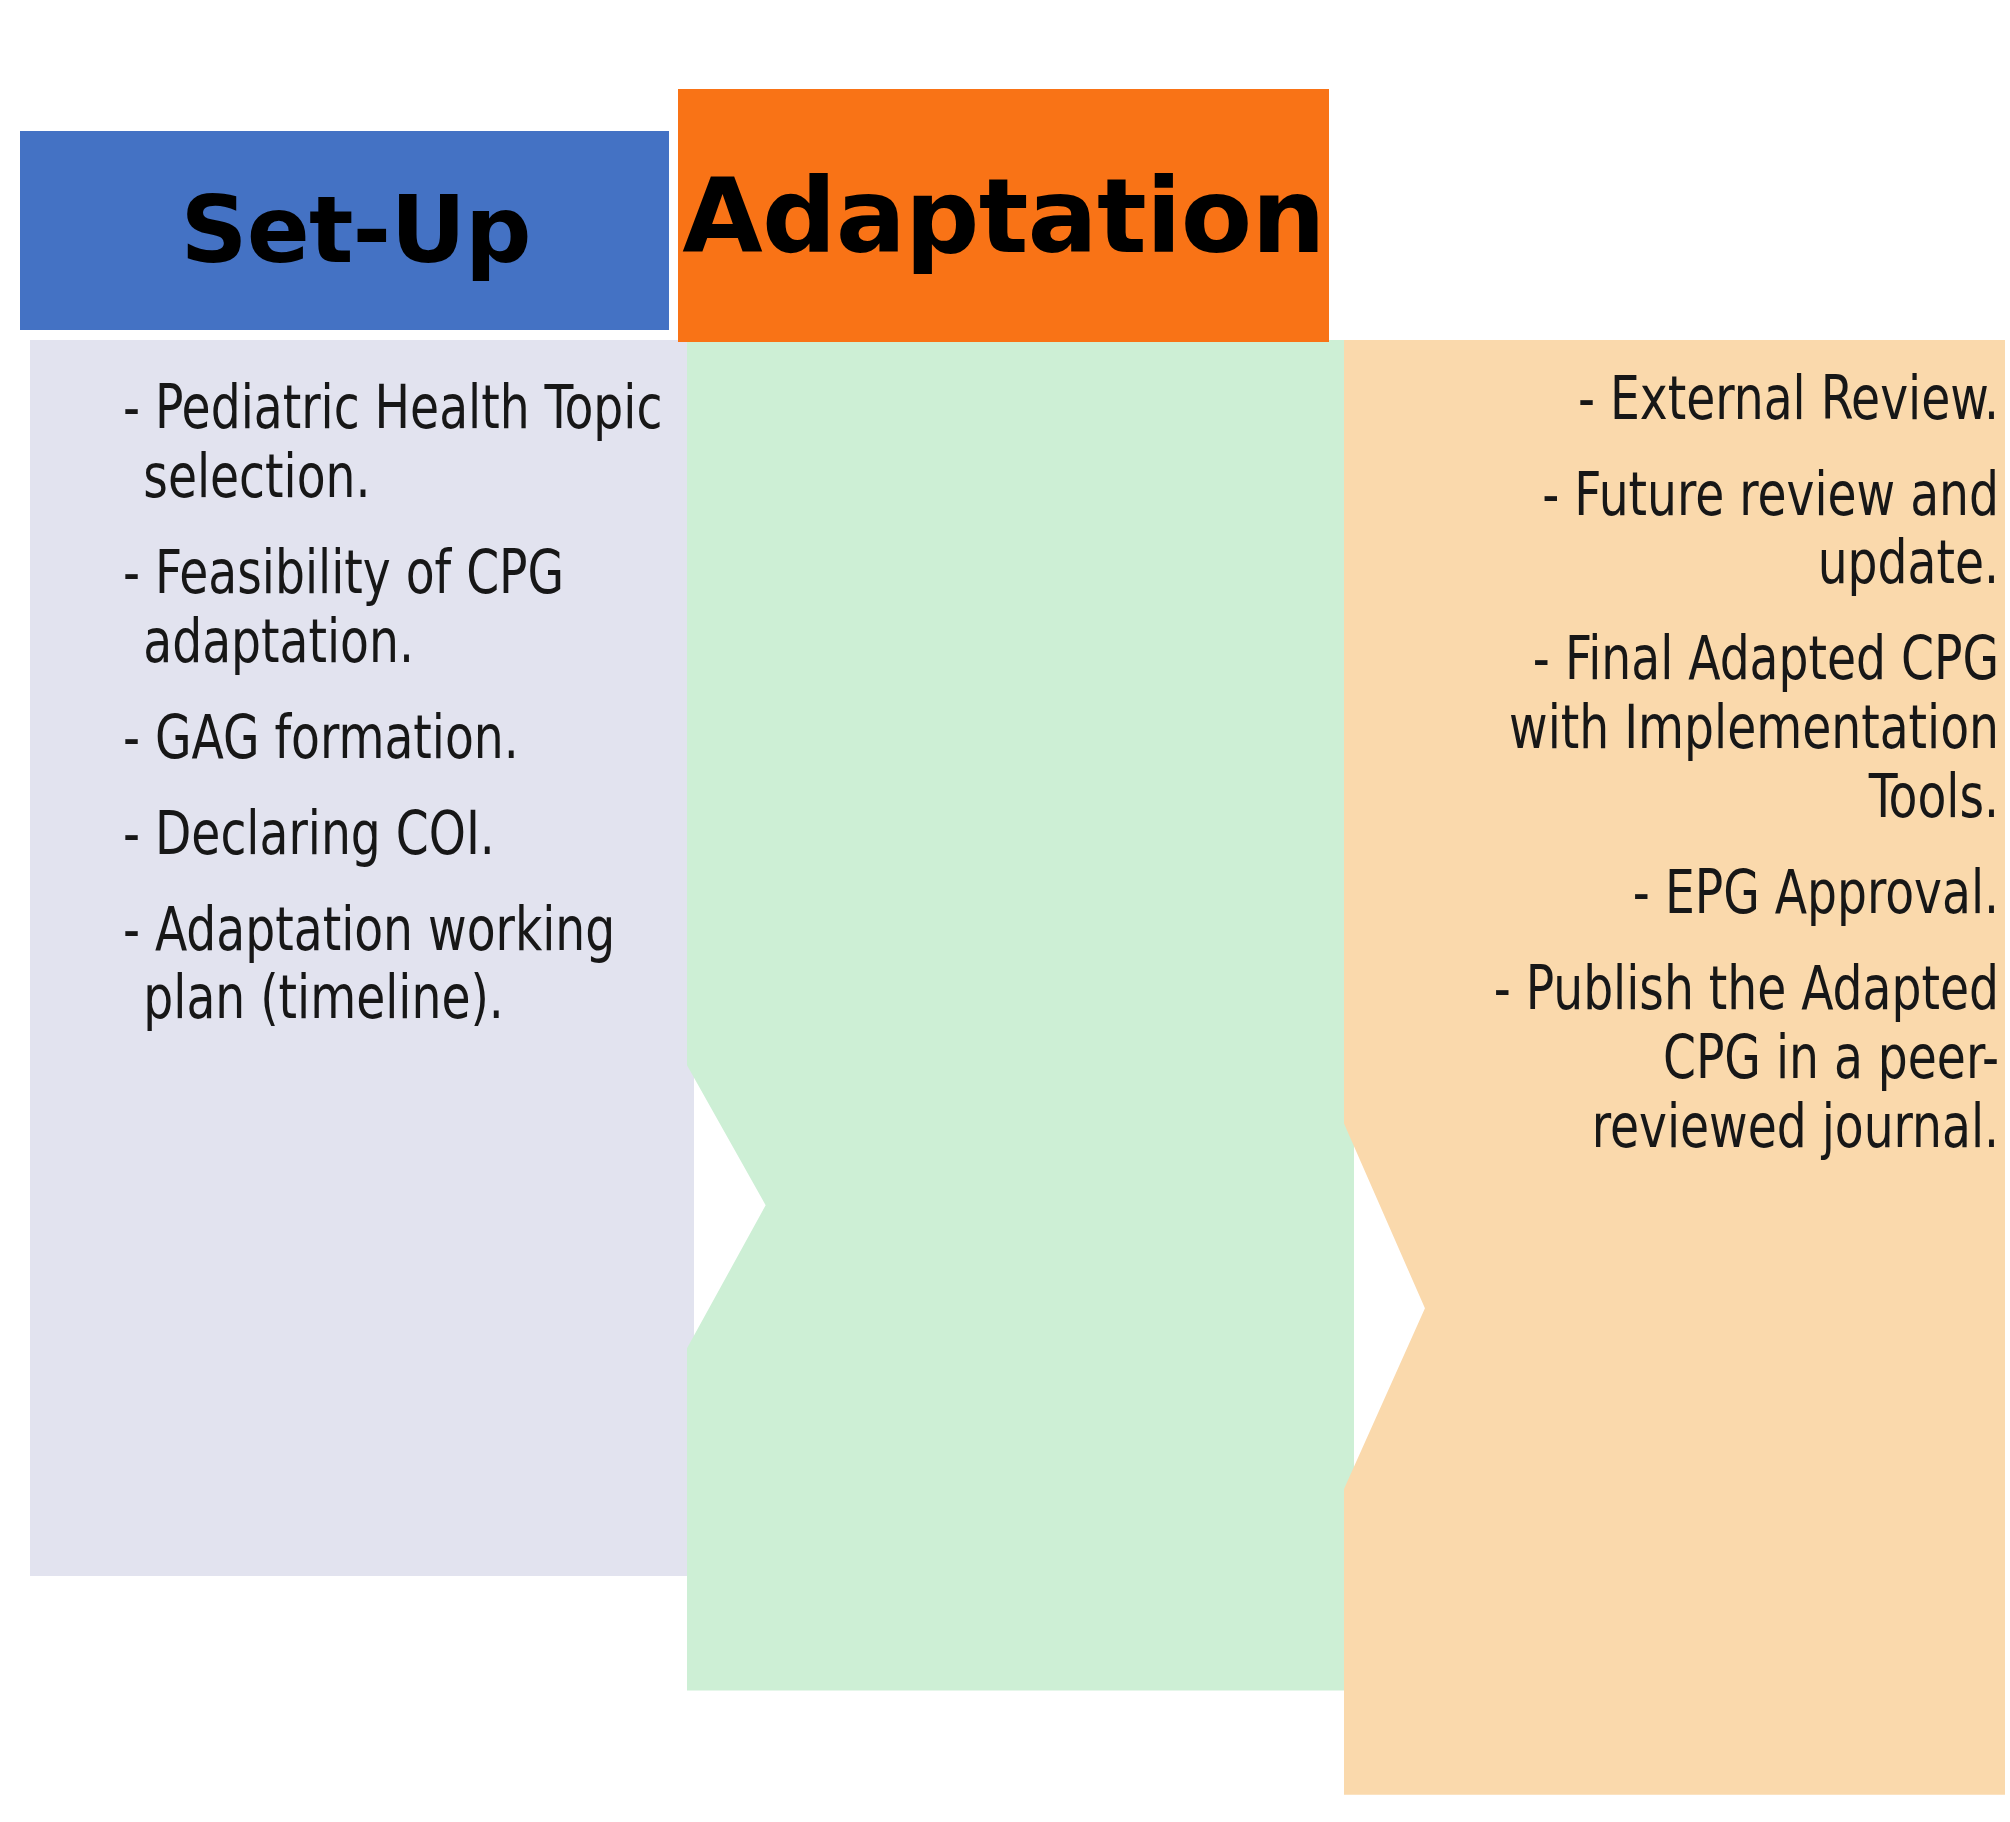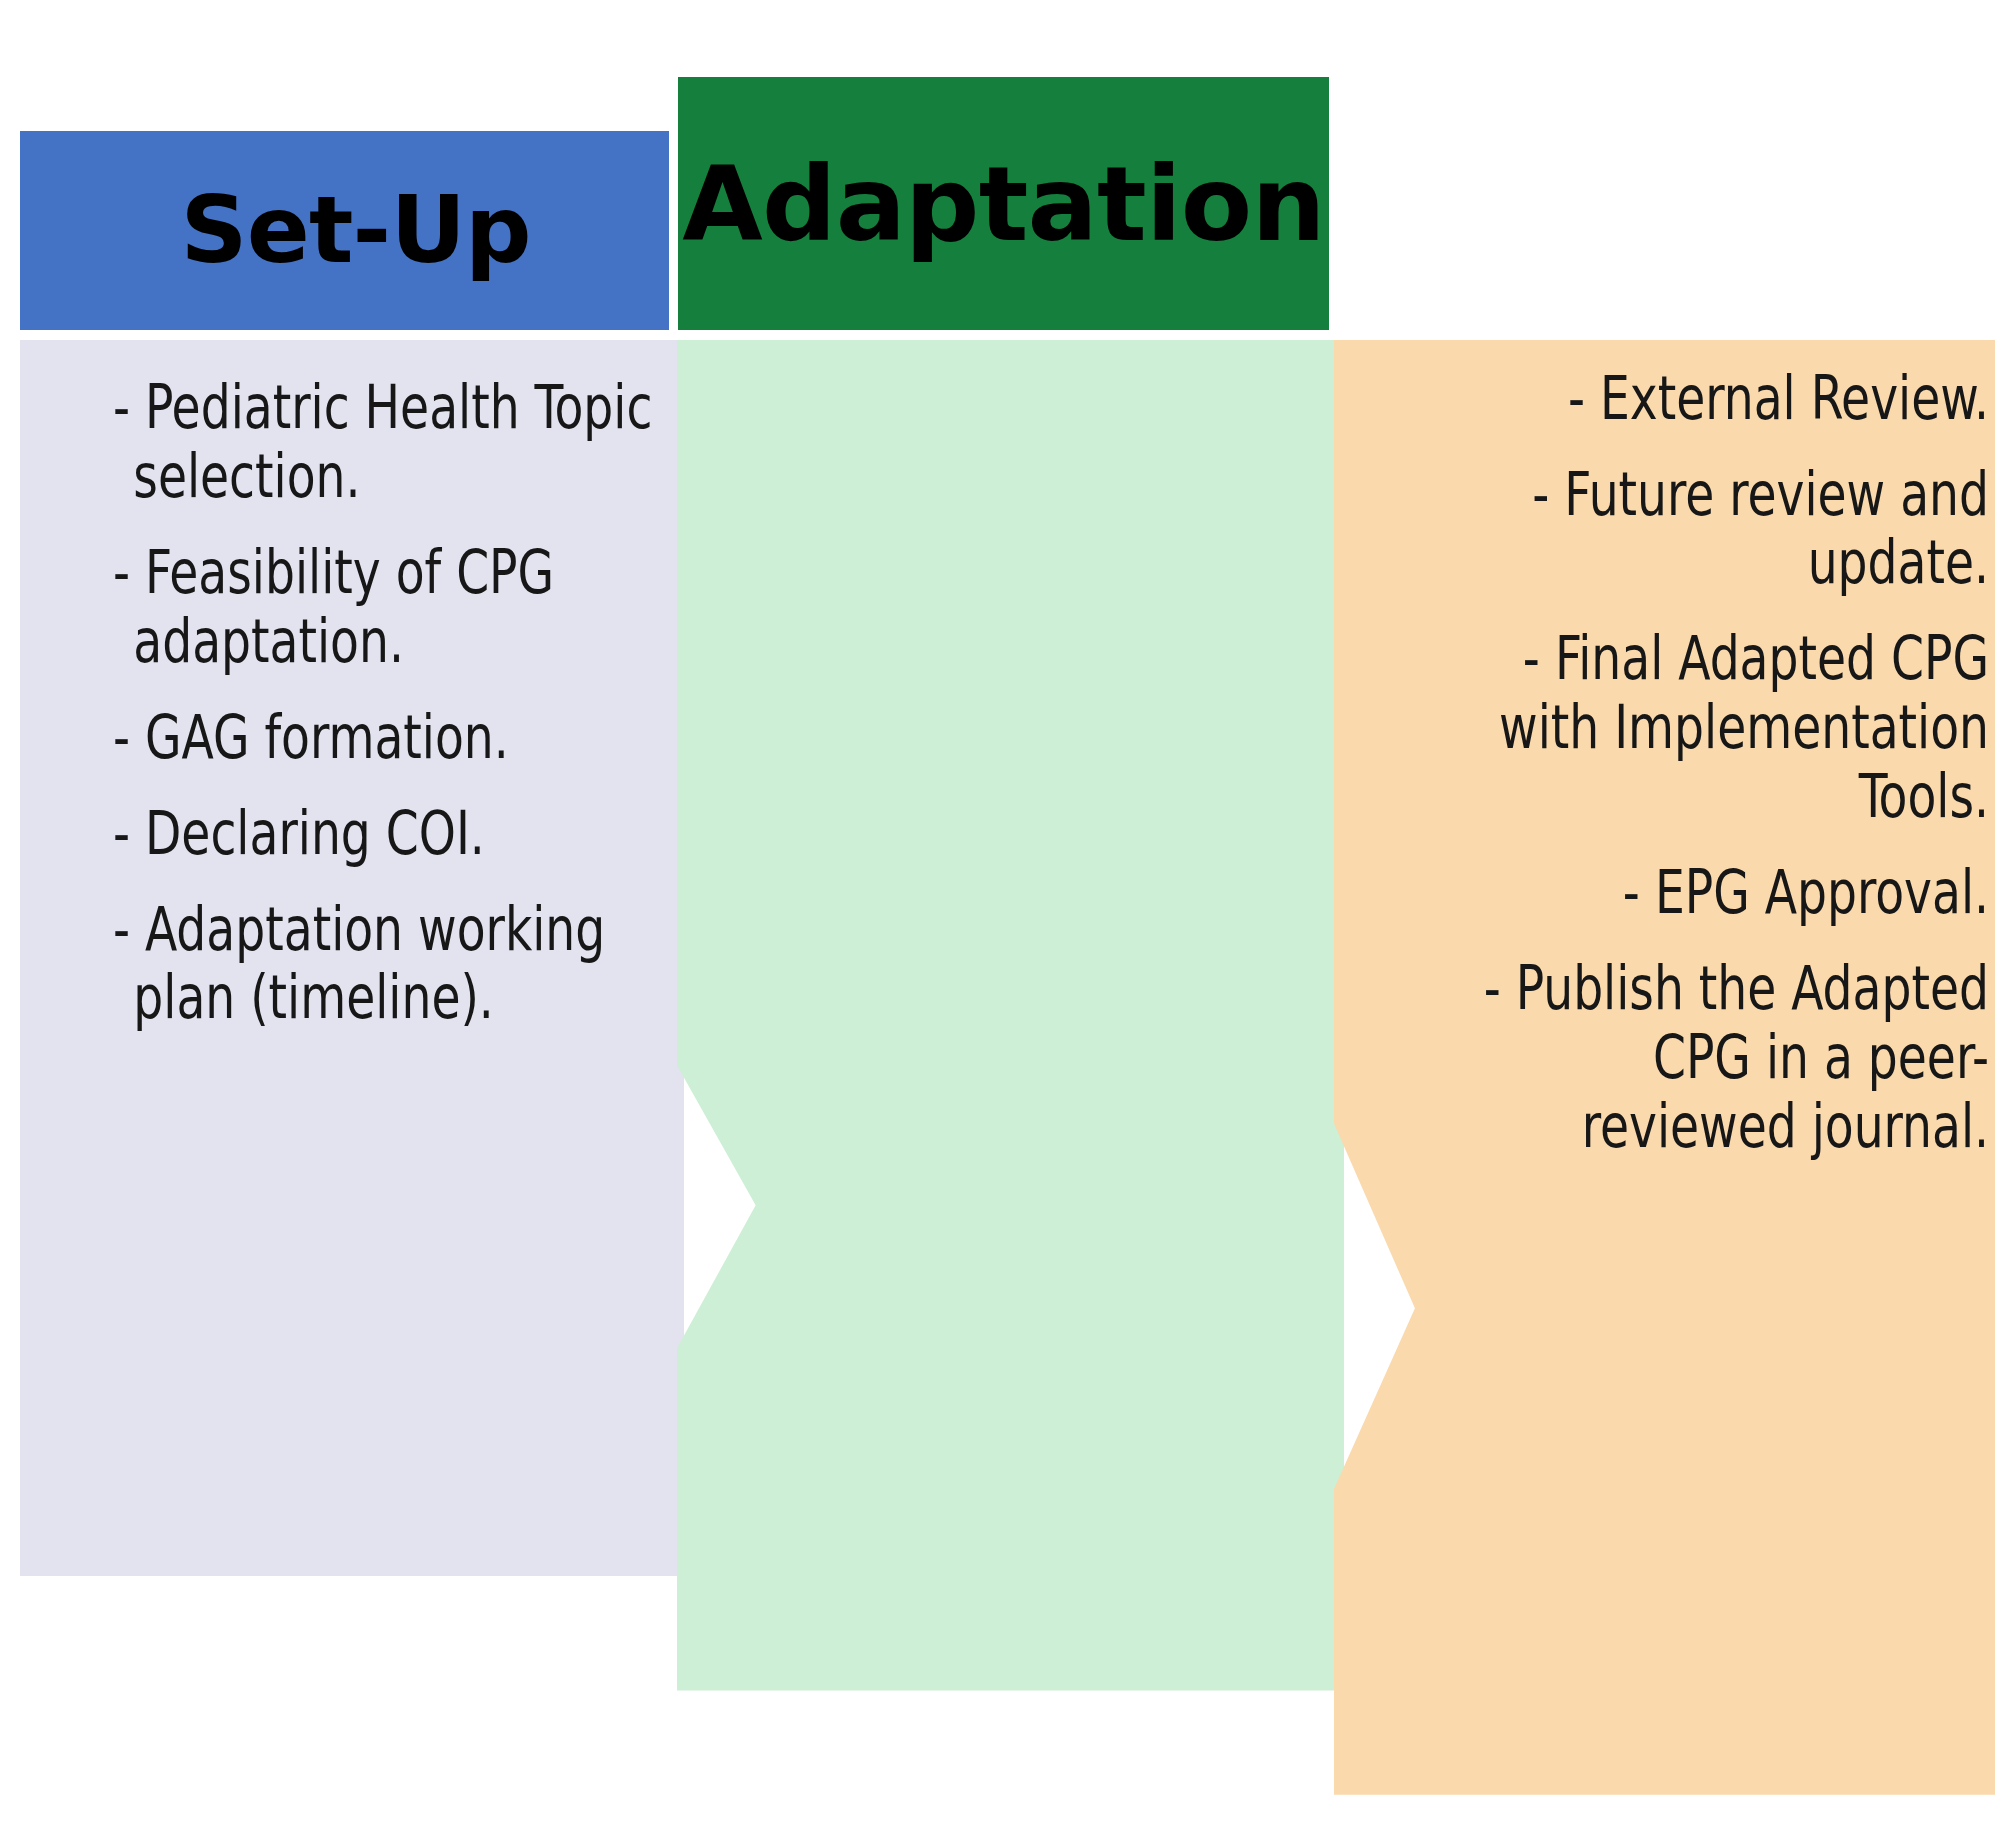--- a/index.html
+++ b/index.html
@@ -16,20 +16,21 @@
     width: 2011px;
     height: 1822px;
     background: #ffffff;
     overflow: hidden;
   }
 
   
   .col-body {
     position: absolute;
     box-sizing: border-box;
+    margin-left: 10px;
   }
   .col-body .body-inner {
     position: absolute;
     top: 0; left: 0; right: 0; bottom: 0;
   }
 
   
   .col-header {
     position: absolute;
     display: flex;
@@ -123,21 +124,21 @@
   <div class="col-header" id="col1-header" style="background: rgb(68, 114, 196);">
     <span class="header-label">Set-Up</span>
   </div>
 
   <div class="col-body" id="col2-body">
     <svg class="body-inner" viewBox="0 0 848 1717" preserveAspectRatio="none">
       <path d="M 0 0 L 844 0 L 844 997 L 942 1232 L 844 1462 L 844 1717 L 0 1717 L 0 1282 L 100 1100 L 0 922 Z" fill="#CDEFD5"></path>
     </svg>
   </div>
 
-  <div class="col-header" id="col2-header" style="background: #15803d;">
+  <div class="col-header" id="col2-header" style="background: #f97316; margin-top: 12px;">
     <span class="header-label">Adaptation</span>
   </div>
 
   <div class="col-body" id="col3-body">
     <svg class="body-inner" viewBox="0 0 841 1851" preserveAspectRatio="none">
       <path d="M 0 0 L 841 0 L 841 1851 L 0 1851 L 0 1462 L 103 1232 L 0 997 Z" fill="#FAD9AC"></path>
     </svg>
     <ul class="bullet-list" id="col3-list">
       <li class="bullet-item">- External Review.</li>
       <li class="bullet-item">- Future review and update.</li>

